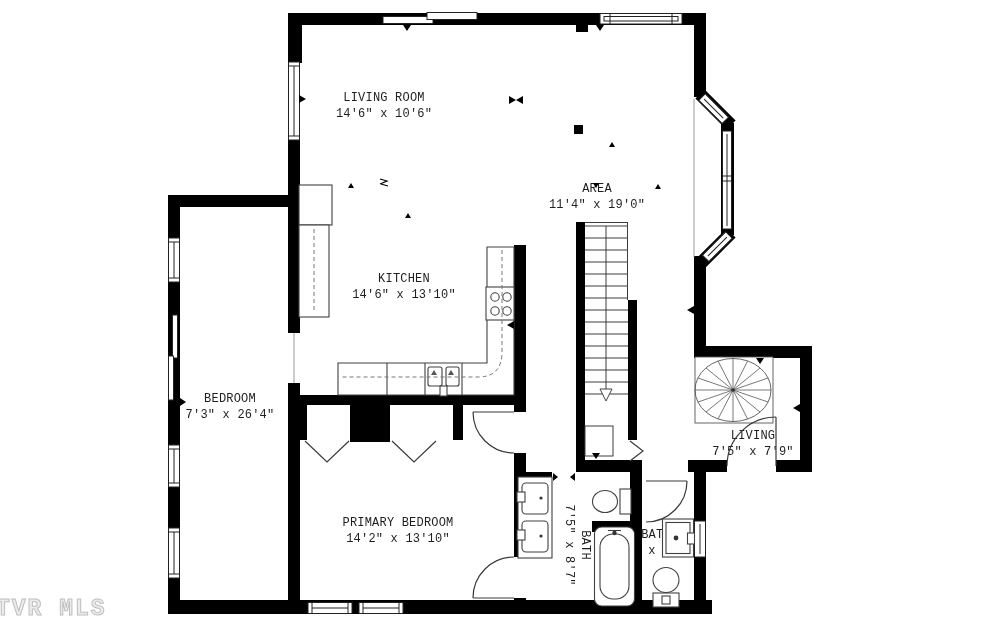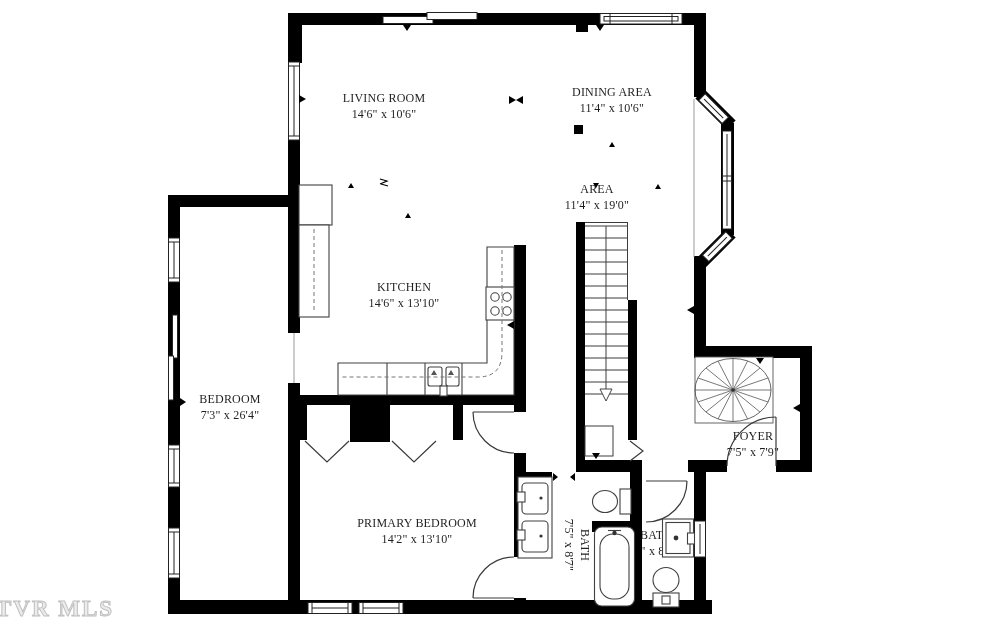--- a/index.html
+++ b/index.html
@@ -1,17 +1,17 @@
 <!DOCTYPE html>
 <html><head>
 <meta charset="utf-8">
 <style>
   html,body{margin:0;padding:0;background:#ffffff;}
   .stage{position:relative;width:991px;height:640px;background:#ffffff;overflow:hidden;
-         font-family:Liberation Serif, serif;}
+         font-family:Liberation Mono, monospace;}
   .plan-svg{position:absolute;left:0;top:0;z-index:2;}
   .room-label{position:absolute;z-index:1;transform:translate(-50%,-50%);
               text-align:center;color:#1f1f1f;font-size:12px;line-height:16px;
               letter-spacing:.2px;white-space:nowrap;}
   .room-label .dims{display:block;}
   .room-label .rname{display:block;}
   .rot90{transform:translate(-50%,-50%) rotate(90deg);}
   .nudge-right{position:relative;left:4px;}
   .watermark{position:absolute;left:-4px;top:596px;z-index:3;font-size:23px;
              font-weight:600;letter-spacing:2px;color:#ececec;
@@ -19,41 +19,37 @@
 </style>
 </head>
 <body>
 
 <div class="stage">
 
   <div class="room-label" style="left:384px;top:106px">
     <span class="rname">LIVING ROOM</span>
     <span class="dims">14'6" x 10'6"</span>
   </div>
-  <div class="room-label" style="left:612px;top:100px">
-    <span class="rname">DINING AREA</span>
-    <span class="dims">11'4" x 10'6"</span>
-  </div>
   <div class="room-label" style="left:597px;top:197px">
     <span class="rname">AREA</span>
     <span class="dims">11'4" x 19'0"</span>
   </div>
-  <div class="room-label" style="left:404px;top:295px">
+  <div class="room-label" style="left:404px;top:287px">
     <span class="rname">KITCHEN</span>
     <span class="dims">14'6" x 13'10"</span>
   </div>
   <div class="room-label" style="left:230px;top:407px">
     <span class="rname">BEDROOM</span>
     <span class="dims">7'3" x 26'4"</span>
   </div>
   <div class="room-label" style="left:753px;top:444px">
-    <span class="rname">FOYER</span>
+    <span class="rname">LIVING</span>
     <span class="dims">7'5" x 7'9"</span>
   </div>
-  <div class="room-label" style="left:417px;top:531px">
+  <div class="room-label" style="left:398px;top:531px">
     <span class="rname">PRIMARY BEDROOM</span>
     <span class="dims">14'2" x 13'10"</span>
   </div>
   <div class="room-label rot90" style="left:577px;top:545px">
     <span class="rname">BATH</span>
     <span class="dims">7'5" x 8'7"</span>
   </div>
   <div class="room-label" style="left:652px;top:543px">
     <span class="rname nudge-right">BATH</span>
     <span class="dims">3'7" x 8'7"</span>

